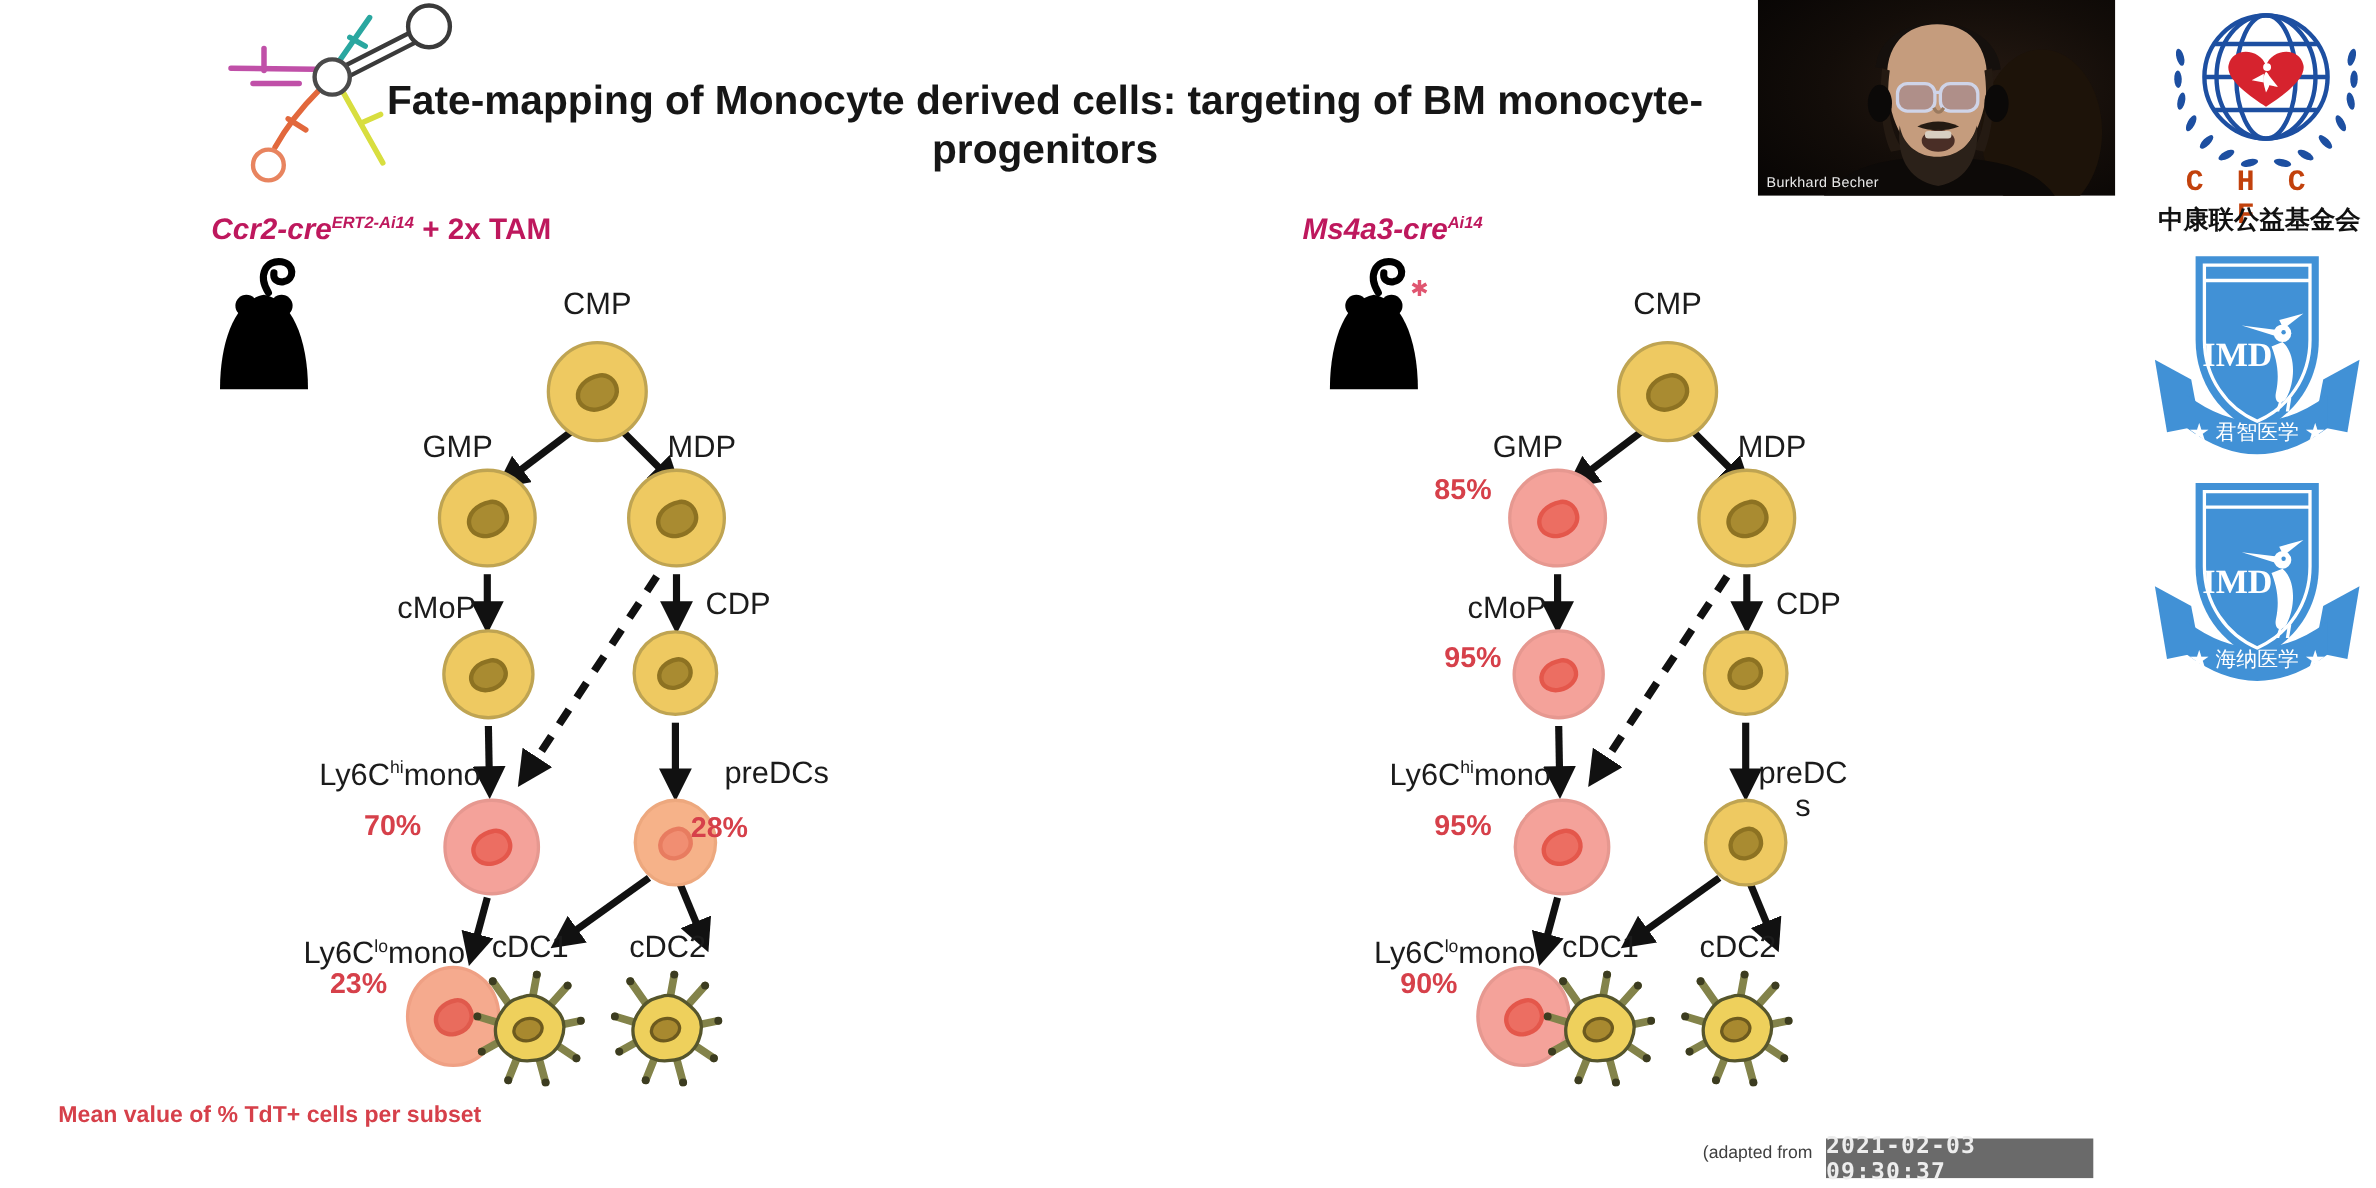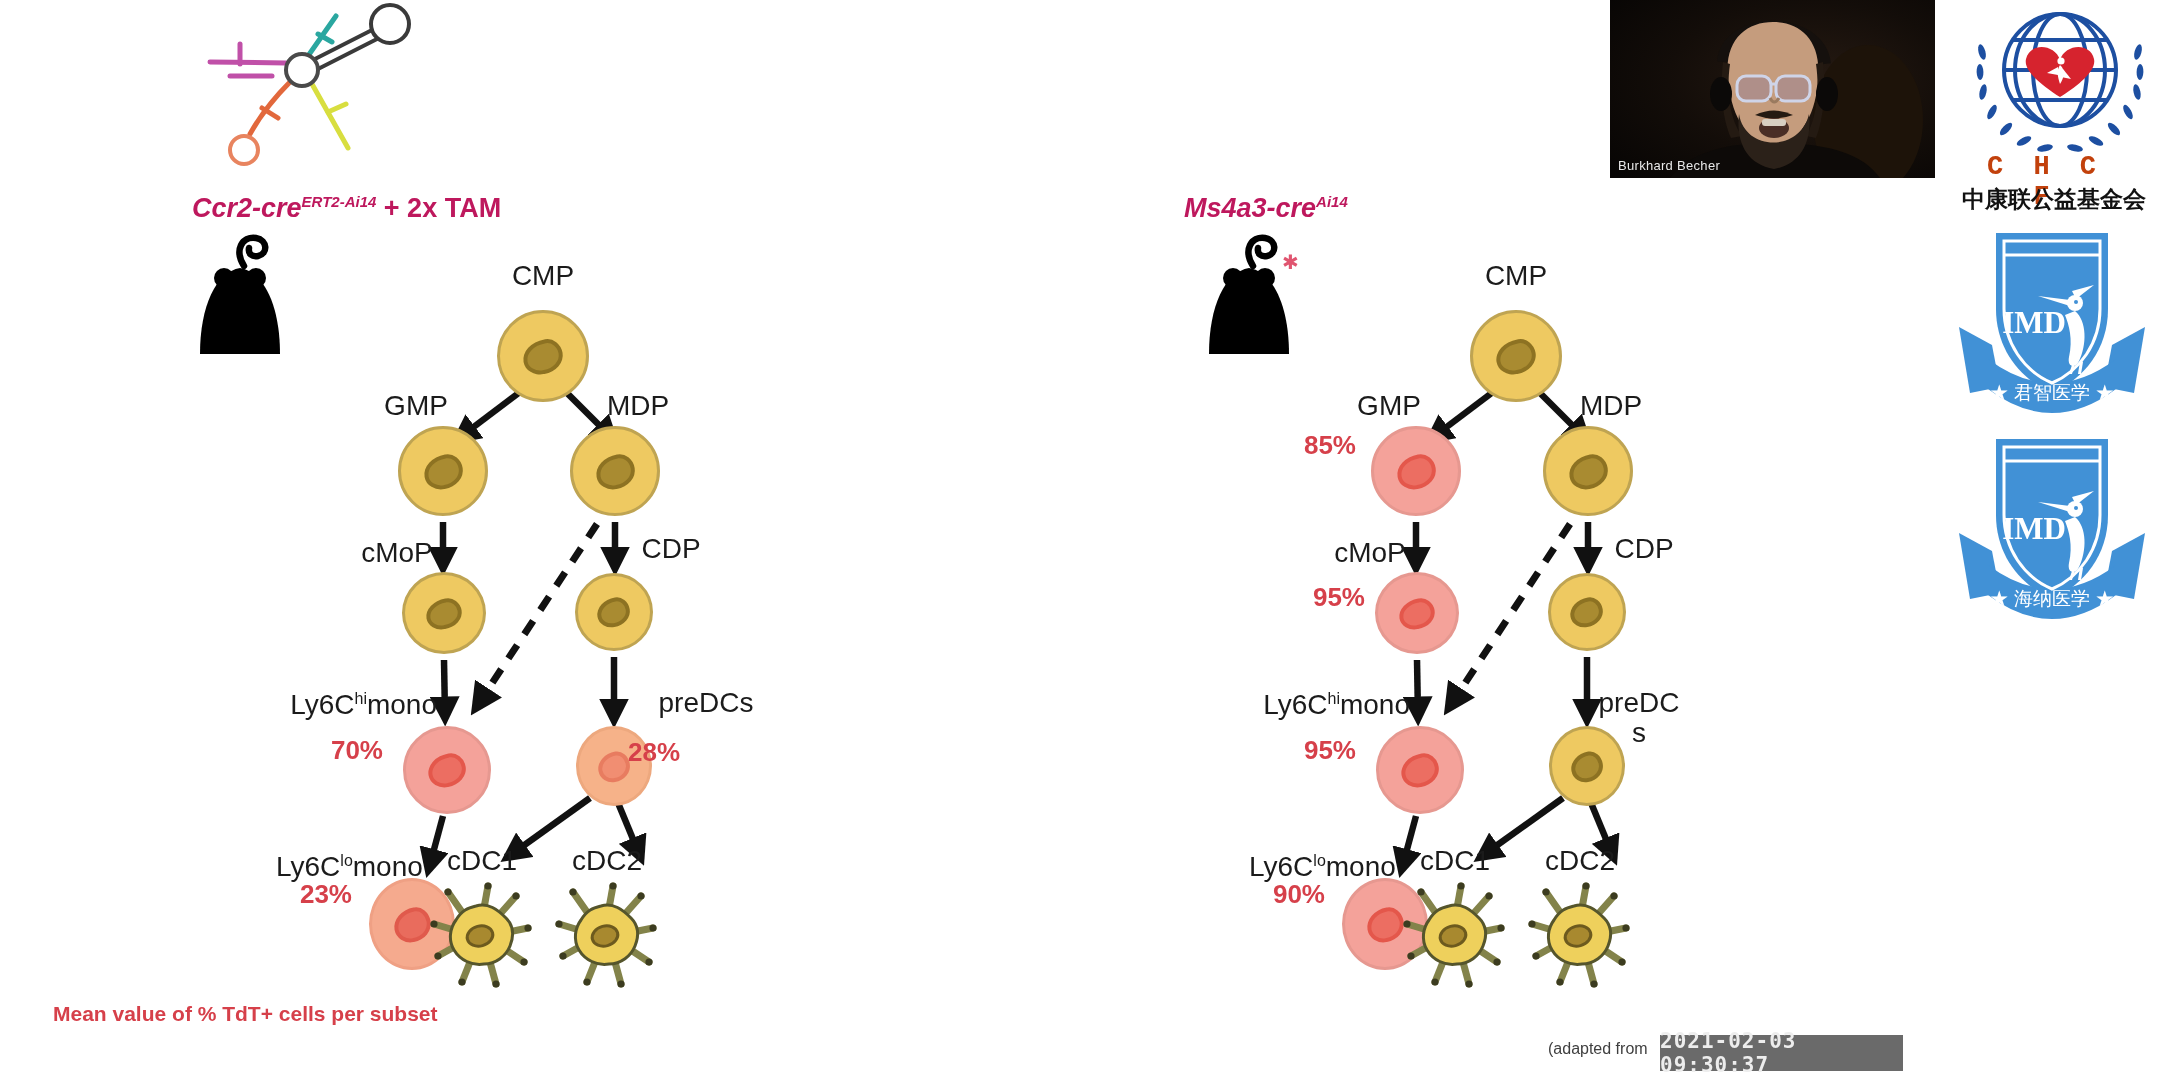--- a/index.html
+++ b/index.html
@@ -22,33 +22,34 @@
   .tone-peach{background:#f5aa8e;border:3px solid #efa084;}
   .tone-peach .nucleus{background:#e96c5d;border:4px solid #e05a4c;}
   .nlabel{position:absolute;font-weight:400;font-size:28px;color:#1b1b1b;white-space:nowrap;line-height:30px;}
   .nlabel sup{font-size:16px;}
   .pct{position:absolute;font-weight:700;font-size:26px;color:#d6404a;line-height:32px;}
   .caption{position:absolute;left:53px;top:1002px;font-size:21px;font-weight:700;color:#d6404a;}
   .adapted{position:absolute;left:1548px;top:1040px;font-size:16px;color:#3f3f3f;}
   .tsbox{position:absolute;left:1660px;top:1035px;width:243px;height:36px;background:#6a6a6a;
          color:#ededed;font-family:"DejaVu Sans Mono",monospace;font-weight:700;font-size:21px;
          display:flex;align-items:center;justify-content:center;letter-spacing:1px;}
-  .webcam{position:absolute;left:1598px;top:0px;width:325px;height:178px;margin-left:12px;}
+  .webcam{position:absolute;left:1598px;top:0px;width:325px;height:178px;}
   .webcam-name{position:absolute;left:8px;bottom:5px;font-size:13px;color:#e8e8e8;letter-spacing:.3px;}
   .chcf-acronym{position:absolute;left:1972px;top:152px;width:146px;text-align:center;
                 font-family:Liberation Mono, monospace;font-size:27px;color:#c2410c;letter-spacing:7px;font-weight:600;}
   .chcf-cn{position:absolute;left:1948px;top:184px;width:212px;text-align:center;
            font-size:23px;font-weight:700;color:#111;}
   .marker-star{position:absolute;font-size:20px;color:#e05570;}
 </style>
 </head>
 <body>
 
 <div id="stage">
 
+  <div class="title-line" style="left:250px;top:70px;width:1400px;">Fate-mapping of Monocyte derived cells: targeting of BM monocyte-progenitors</div>
 
   <svg class="abs" style="left:200px;top:0px;" width="220" height="195" viewBox="0 0 220 195">
     <g stroke-linecap="round" fill="none">
       <line x1="113" y1="60" x2="172" y2="30" stroke="#3a3a3a" stroke-width="4"></line>
       <line x1="118" y1="69" x2="177" y2="39" stroke="#3a3a3a" stroke-width="4"></line>
       <circle cx="190" cy="24" r="19" stroke="#3a3a3a" stroke-width="4" fill="#fff"></circle>
       <line x1="108" y1="56" x2="136" y2="16" stroke="#2aa7a0" stroke-width="5"></line>
       <line x1="118" y1="34" x2="132" y2="42" stroke="#2aa7a0" stroke-width="5"></line>
       <line x1="10" y1="62" x2="86" y2="63" stroke="#c050a8" stroke-width="5"></line>
       <line x1="40" y1="44" x2="40" y2="64" stroke="#c050a8" stroke-width="5"></line>

